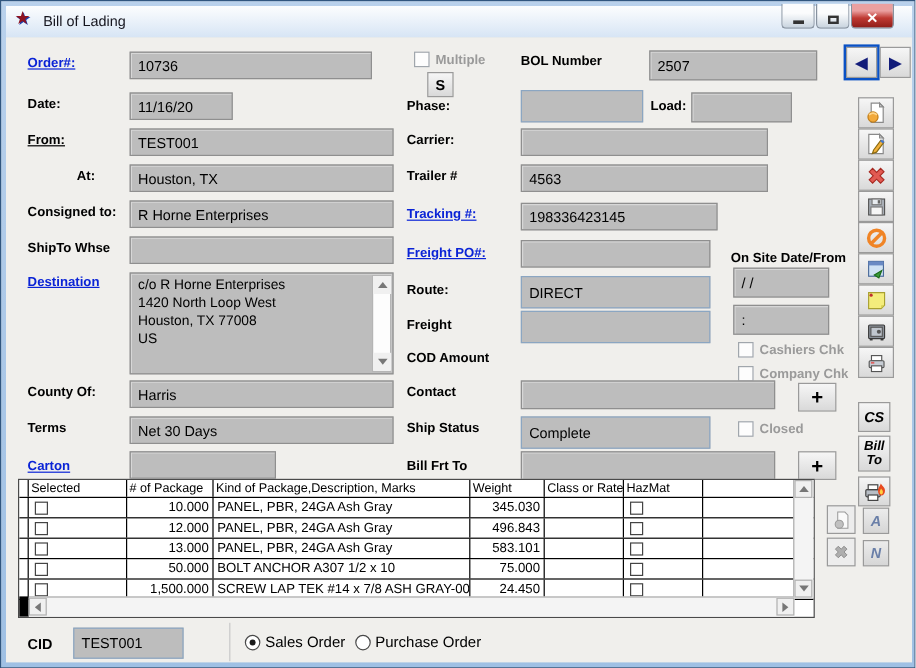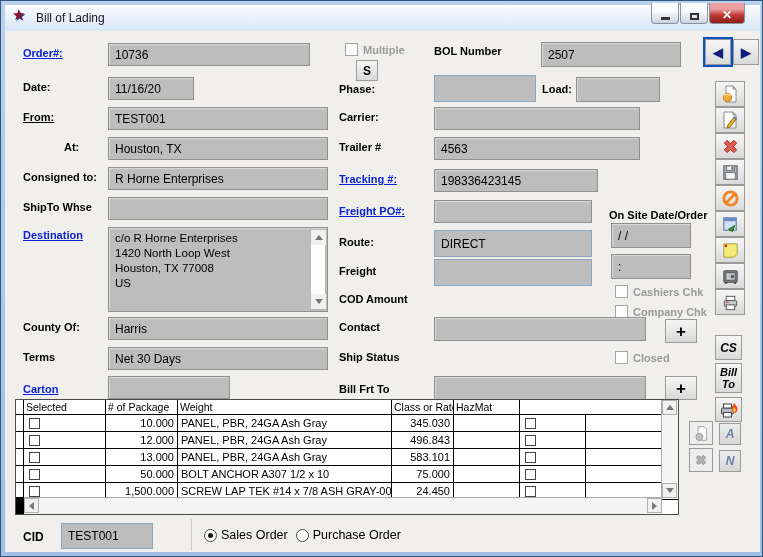--- a/index.html
+++ b/index.html
@@ -114,21 +114,21 @@
 
     <span class="lbl" style="left:18px;top:140px;">Consigned to:</span>
     <div class="fld" style="left:103px;top:136px;width:220px;height:23px;">R Horne Enterprises</div>
     <span class="lnk" style="left:334px;top:142px;">Tracking #:</span>
     <div class="fld" style="left:429px;top:138px;width:164px;height:23px;">198336423145</div>
 
     <span class="lbl" style="left:18px;top:170px;">ShipTo Whse</span>
     <div class="fld" style="left:103px;top:166px;width:220px;height:23px;"></div>
     <span class="lnk" style="left:334px;top:174px;">Freight PO#:</span>
     <div class="fld" style="left:429px;top:169px;width:158px;height:23px;"></div>
-    <span class="lbl" style="left:604px;top:178px;">On Site Date/Order</span>
+    <span class="lbl" style="left:604px;top:178px;">On Site Date/From</span>
 
     <span class="lnk" style="left:18px;top:198px;">Destination</span>
     <div class="fld multi" style="left:103px;top:196px;width:220px;height:85px;padding-right:20px;">c/o R Horne Enterprises
 1420 North Loop West
 Houston, TX  77008
 US</div>
     <div class="scrollcol" style="left:305px;top:198px;width:16px;height:81px;background:#fdfdfd;">
       <span class="sbtn" style="left:0;top:0;border:none;">
           <span class="tri-up"></span>
         </span>
@@ -154,36 +154,38 @@
     <div class="fld" style="left:103px;top:286px;width:220px;height:23px;">Harris</div>
     <span class="lbl" style="left:334px;top:290px;">Contact</span>
     <div class="fld" style="left:429px;top:286px;width:212px;height:24px;"></div>
     <div class="btn" style="left:660px;top:288px;width:32px;height:24px;">
         <span class="plus">+</span>
       </div>
 
     <span class="lbl" style="left:18px;top:320px;">Terms</span>
     <div class="fld" style="left:103px;top:316px;width:220px;height:23px;">Net 30 Days</div>
     <span class="lbl" style="left:334px;top:320px;">Ship Status</span>
+    <div class="ddl" style="left:429px;top:316px;width:158px;height:27px;">Complete</div>
     <span class="cb" style="left:610px;top:320px;"></span>
     <span class="lbl gray" style="left:628px;top:321px;">Closed</span>
 
     <span class="lnk" style="left:18px;top:352px;">Carton</span>
     <div class="fld" style="left:103px;top:345px;width:122px;height:23px;"></div>
     <span class="lbl" style="left:334px;top:352px;">Bill Frt To</span>
     <div class="fld" style="left:429px;top:345px;width:212px;height:24px;"></div>
     <div class="btn" style="left:660px;top:345px;width:32px;height:24px;">
         <span class="plus">+</span>
       </div>
 
     <div class="grid">
       <div class="gcols ghead">
         <div class="hc"></div>
         <div class="hc">Selected</div>
         <div class="hc"># of Package</div>
+        <div class="hc">Kind of Package,Description, Marks</div>
         <div class="hc">Weight</div>
         <div class="hc">Class or Rate</div>
         <div class="hc">HazMat</div>
         <div class="hc" style="border-right:none;"></div>
       </div>
       <div id="grid-rows">
           <div class="gcols grow">
             <div class="gc"></div>
             <div class="gc">
               <span class="gcb"></span>

